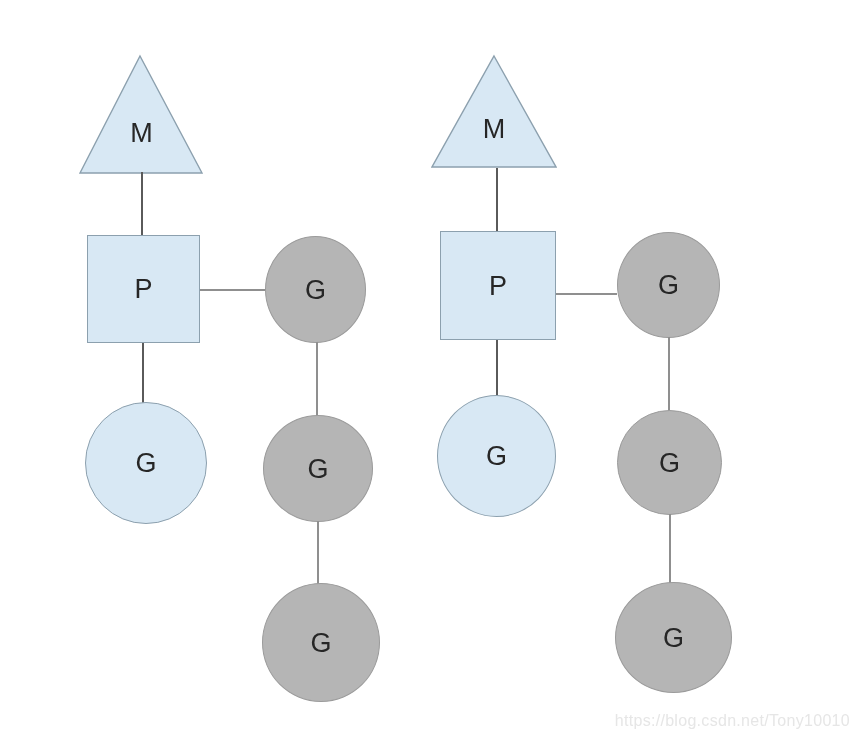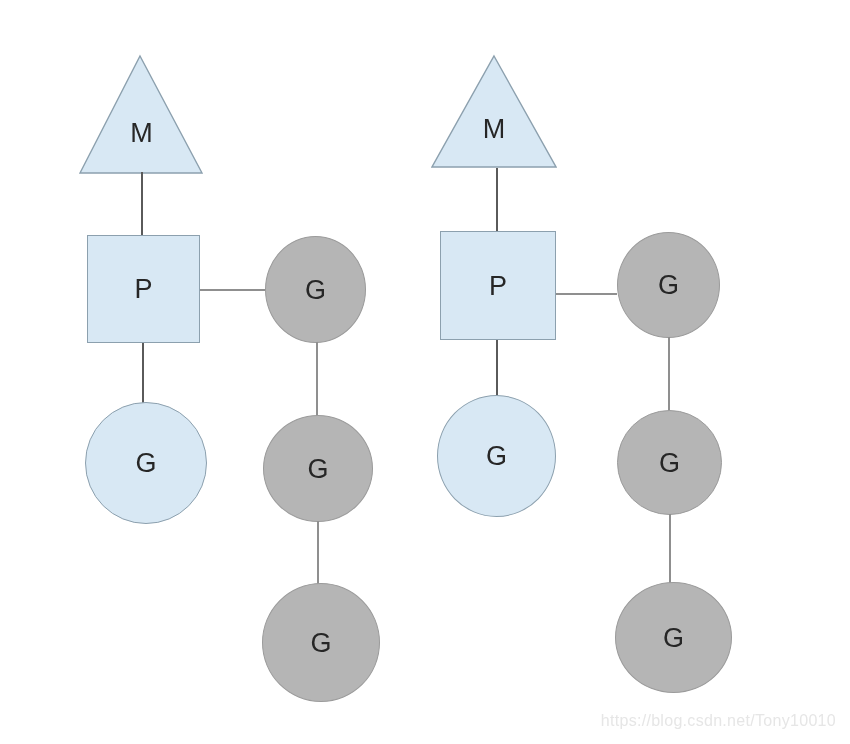--- a/index.html
+++ b/index.html
@@ -70,21 +70,21 @@
   .connector-v-light {
     position: absolute; width: 2px;
     background: var(--connector-light);
   }
   .connector-h {
     position: absolute; height: 2px;
     background: var(--connector-light);
   }
   .watermark {
     position: absolute;
-    right: 14px; top: 712px;
+    right: 0; top: 712px;
     font-size: 16px;
     letter-spacing: 0.3px;
     color: var(--watermark-color);
     white-space: nowrap;
   }
 </style>
 </head>
 <body>
 
 <div class="canvas">

